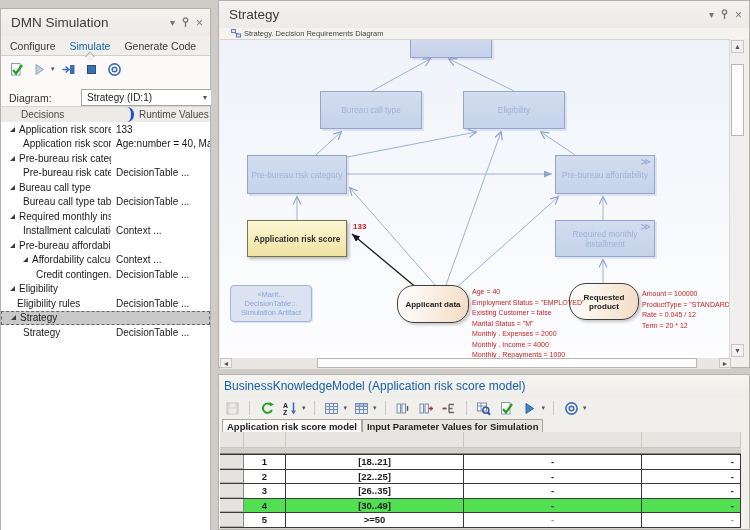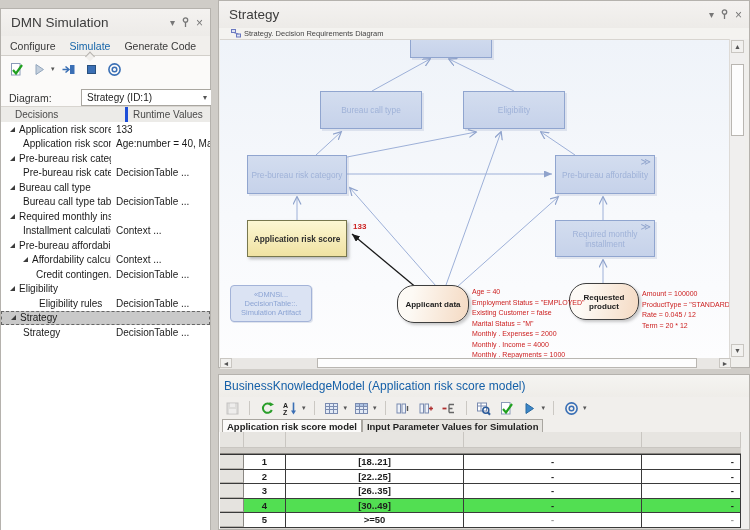--- a/index.html
+++ b/index.html
@@ -24,21 +24,21 @@
   .tbtn{display:inline-flex;align-items:center;justify-content:center;width:18px;height:18px;}
   .tbtn svg{display:block;}
   .tb-caret{font-size:7px;color:#555;margin-left:-2px;}
   .tb-sep{width:1px;height:14px;background:#cbc8c3;margin:0 3px;}
   #diagram-row{position:absolute;left:8px;top:80px;right:8px;height:17px;display:flex;align-items:center;font-size:10.5px;color:#333;}
   #diagram-combo{position:absolute;left:72px;top:0;width:131px;height:17px;background:#fff;border:1px solid #a9a6a0;
                  box-sizing:border-box;display:flex;align-items:center;font-size:10px;color:#222;padding-left:5px;}
   #diagram-combo .caret{position:absolute;right:4px;font-size:8px;color:#555;}
   #tree-header{position:absolute;left:0;top:97px;right:0;height:15px;background:#ecebe8;border-top:1px solid #d8d5d0;
                border-bottom:1px solid #d8d5d0;display:flex;font-size:10px;color:#4a4a4a;}
-  #tree-header .hc1{width:110px;padding-left:14px;border-right:3px solid #1d4ed8;line-height:15px;}
+  #tree-header .hc1{width:110px;padding-left:20px;border-right:3px solid #1d4ed8;line-height:15px;border-radius:7px;}
   #tree-header .hc2{flex:1;padding-left:5px;line-height:15px;}
   #decisions-tree{position:absolute;left:0;top:113px;right:0;bottom:0;background:#fff;font-size:10px;color:#1a1a1a;}
   .tree-row{display:flex;height:14.5px;align-items:center;box-sizing:border-box;}
   .tree-row.selected{background:#c9c9c9;border:1px dashed #666;}
   .tree-label{width:110px;display:flex;align-items:center;white-space:nowrap;overflow:hidden;box-sizing:border-box;}
   .tree-value{flex:1;white-space:nowrap;overflow:hidden;padding-left:5px;}
   .tri{width:0;height:0;border-bottom:5px solid #3c3c3c;border-left:5px solid transparent;margin-right:4px;flex:none;}
   
   #diagram-panel{left:218px;top:0;width:532px;height:368px;background:#f0efec;}
   #crumbbar{position:absolute;left:0;top:27px;right:0;height:11px;background:#f4f3f0;display:flex;align-items:center;
@@ -237,21 +237,21 @@
         <div class="tree-value">DecisionTable ...</div>
       </div>
       <div class="tree-row">
         <div class="tree-label" style="padding-left: 9px;">
           <span class="tri"></span>
           <span>Eligibility</span>
         </div>
         <div class="tree-value"></div>
       </div>
       <div class="tree-row">
-        <div class="tree-label" style="padding-left: 38px;">
+        <div class="tree-label" style="padding-left: 16px;">
           <span>Eligibility rules</span>
         </div>
         <div class="tree-value">DecisionTable ...</div>
       </div>
       <div class="tree-row selected">
         <div class="tree-label" style="padding-left: 9px;">
           <span class="tri"></span>
           <span>Strategy</span>
         </div>
         <div class="tree-value"></div>
@@ -328,21 +328,21 @@
     <div class="dnode" style="left:335px;top:115px;width:100px;height:39px;">
       <span>Pre-bureau affordability</span>
       <span class="chev">≫</span>
     </div>
     <div class="dnode" id="node-application-risk-score" style="left:27px;top:180px;width:100px;height:37px;">Application risk score</div>
     <div class="dnode" style="left:335px;top:180px;width:100px;height:37px;">
       <span style="width:70px;">Required monthly installment</span>
       <span class="chev">≫</span>
     </div>
     <div id="node-config" style="left:10px;top:245px;width:82px;height:37px;">
-      <span>«DMNSi...</span>
+      <span>«Marit...</span>
       <span>DecisionTable::.</span>
       <span>Simulation Artifact</span>
     </div>
     <div class="stadium" style="left:177px;top:245px;width:72px;height:38px;">Applicant data</div>
     <div class="stadium" style="left:349px;top:243px;width:70px;height:37px;">Requested product</div>
 
     <div id="risk-score-value" style="left:133px;top:182px;">133</div>
     <div class="red-notes" style="left:252px;top:247px;" id="applicant-notes">
         <div>Age = 40</div>
         <div>Employment Status = "EMPLOYED"</div>

